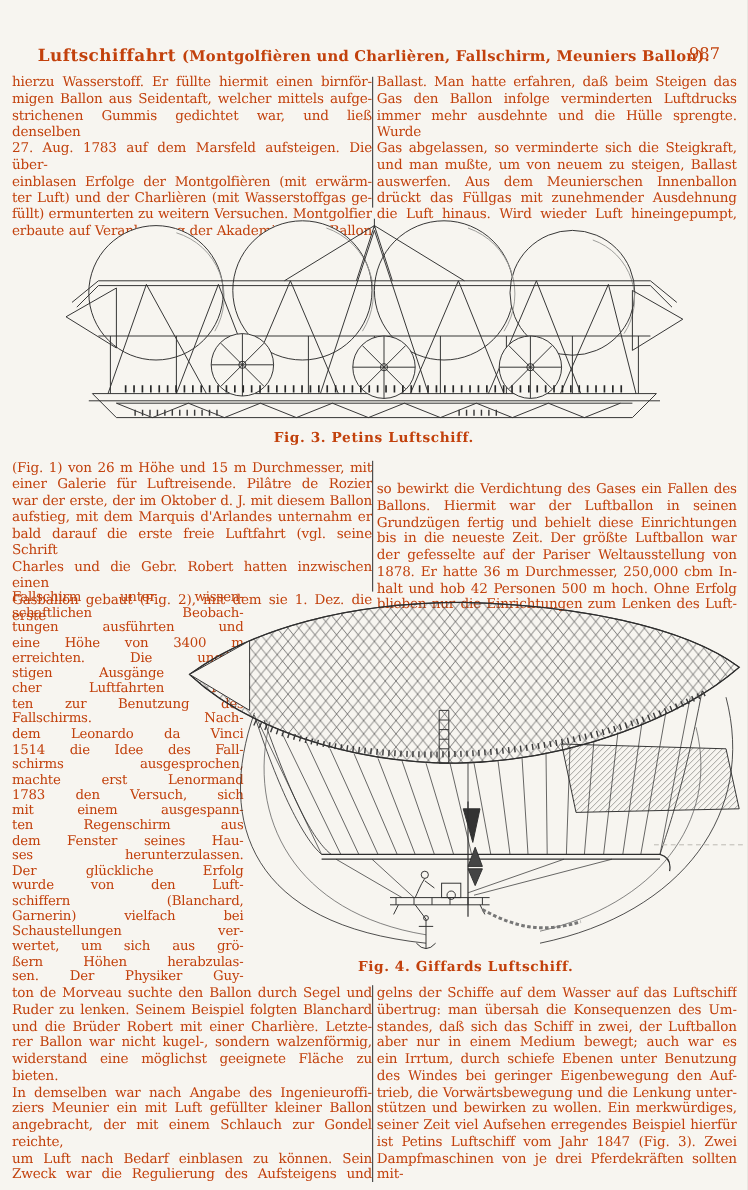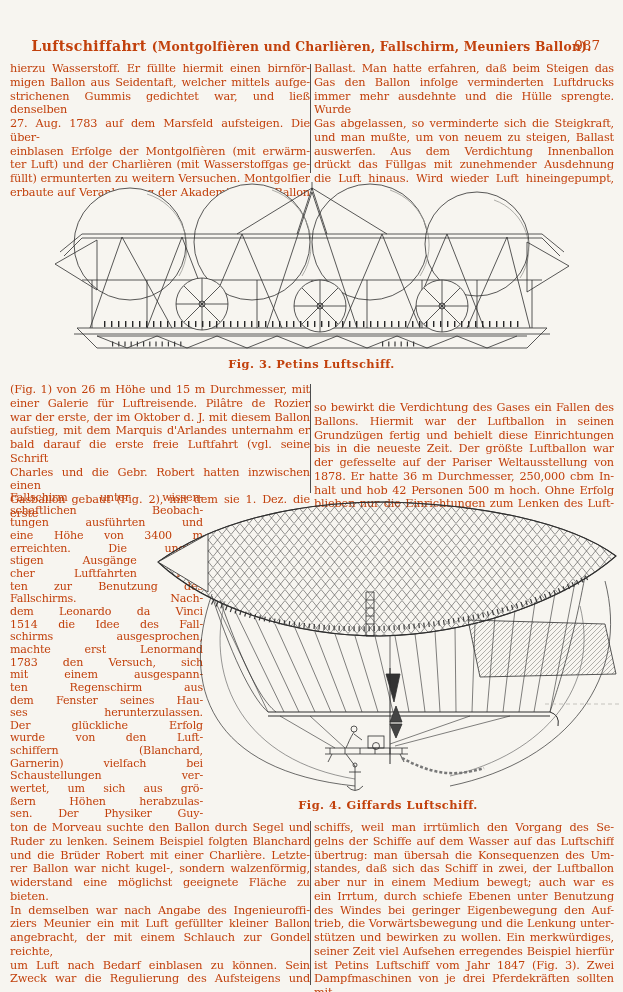--- a/index.html
+++ b/index.html
@@ -42,21 +42,21 @@
       <div class="line">ter Luft) und der Charlièren (mit Wasserstoffgas ge-</div>
       <div class="line">füllt) ermunterten zu weitern Versuchen. Montgolfier</div>
       <div class="line">erbaute auf Veranlassung der Akademie einen Ballon</div>
     </div>
   <div class="tb wide" style="left:314px;top:62px;width:300px;">
       <div class="line">Ballast. Man hatte erfahren, daß beim Steigen das</div>
       <div class="line">Gas den Ballon infolge verminderten Luftdrucks</div>
       <div class="line">immer mehr ausdehnte und die Hülle sprengte. Wurde</div>
       <div class="line">Gas abgelassen, so verminderte sich die Steigkraft,</div>
       <div class="line">und man mußte, um von neuem zu steigen, Ballast</div>
-      <div class="line">auswerfen. Aus dem Verdichtung Innenballon</div>
+      <div class="line">auswerfen. Aus dem Meunierschen Innenballon</div>
       <div class="line">drückt das Füllgas mit zunehmender Ausdehnung</div>
       <div class="line">die Luft hinaus. Wird wieder Luft hineingepumpt,</div>
     </div>
 
   <div class="fig" style="left:52px;top:182px;">
     <svg width="520" height="172" viewBox="0 0 520 172">
       <g fill="none" stroke="#2e2e2e" stroke-width="0.8">
 
         <circle cx="78" cy="62" r="56" fill="#f7f5f0"></circle>
         <circle cx="200" cy="60" r="58" fill="#f7f5f0"></circle>
@@ -214,21 +214,20 @@
       <div class="line">und die Brüder Robert mit einer Charlière. Letzte-</div>
       <div class="line">rer Ballon war nicht kugel-, sondern walzenförmig,</div>
       <div class="line">widerstand eine möglichst geeignete Fläche zu bieten.</div>
       <div class="line">In demselben war nach Angabe des Ingenieuroffi-</div>
       <div class="line">ziers Meunier ein mit Luft gefüllter kleiner Ballon</div>
       <div class="line">angebracht, der mit einem Schlauch zur Gondel reichte,</div>
       <div class="line">um Luft nach Bedarf einblasen zu können. Sein</div>
       <div class="line">Zweck war die Regulierung des Aufsteigens und</div>
     </div>
   <div class="tb wide" style="left:314px;top:821px;width:300px;">
-      <div class="line">schiffs, weil man irrtümlich den Vorgang des Se-</div>
       <div class="line">gelns der Schiffe auf dem Wasser auf das Luftschiff</div>
       <div class="line">übertrug: man übersah die Konsequenzen des Um-</div>
       <div class="line">standes, daß sich das Schiff in zwei, der Luftballon</div>
       <div class="line">aber nur in einem Medium bewegt; auch war es</div>
       <div class="line">ein Irrtum, durch schiefe Ebenen unter Benutzung</div>
       <div class="line">des Windes bei geringer Eigenbewegung den Auf-</div>
       <div class="line">trieb, die Vorwärtsbewegung und die Lenkung unter-</div>
       <div class="line">stützen und bewirken zu wollen. Ein merkwürdiges,</div>
       <div class="line">seiner Zeit viel Aufsehen erregendes Beispiel hierfür</div>
       <div class="line">ist Petins Luftschiff vom Jahr 1847 (Fig. 3). Zwei</div>

